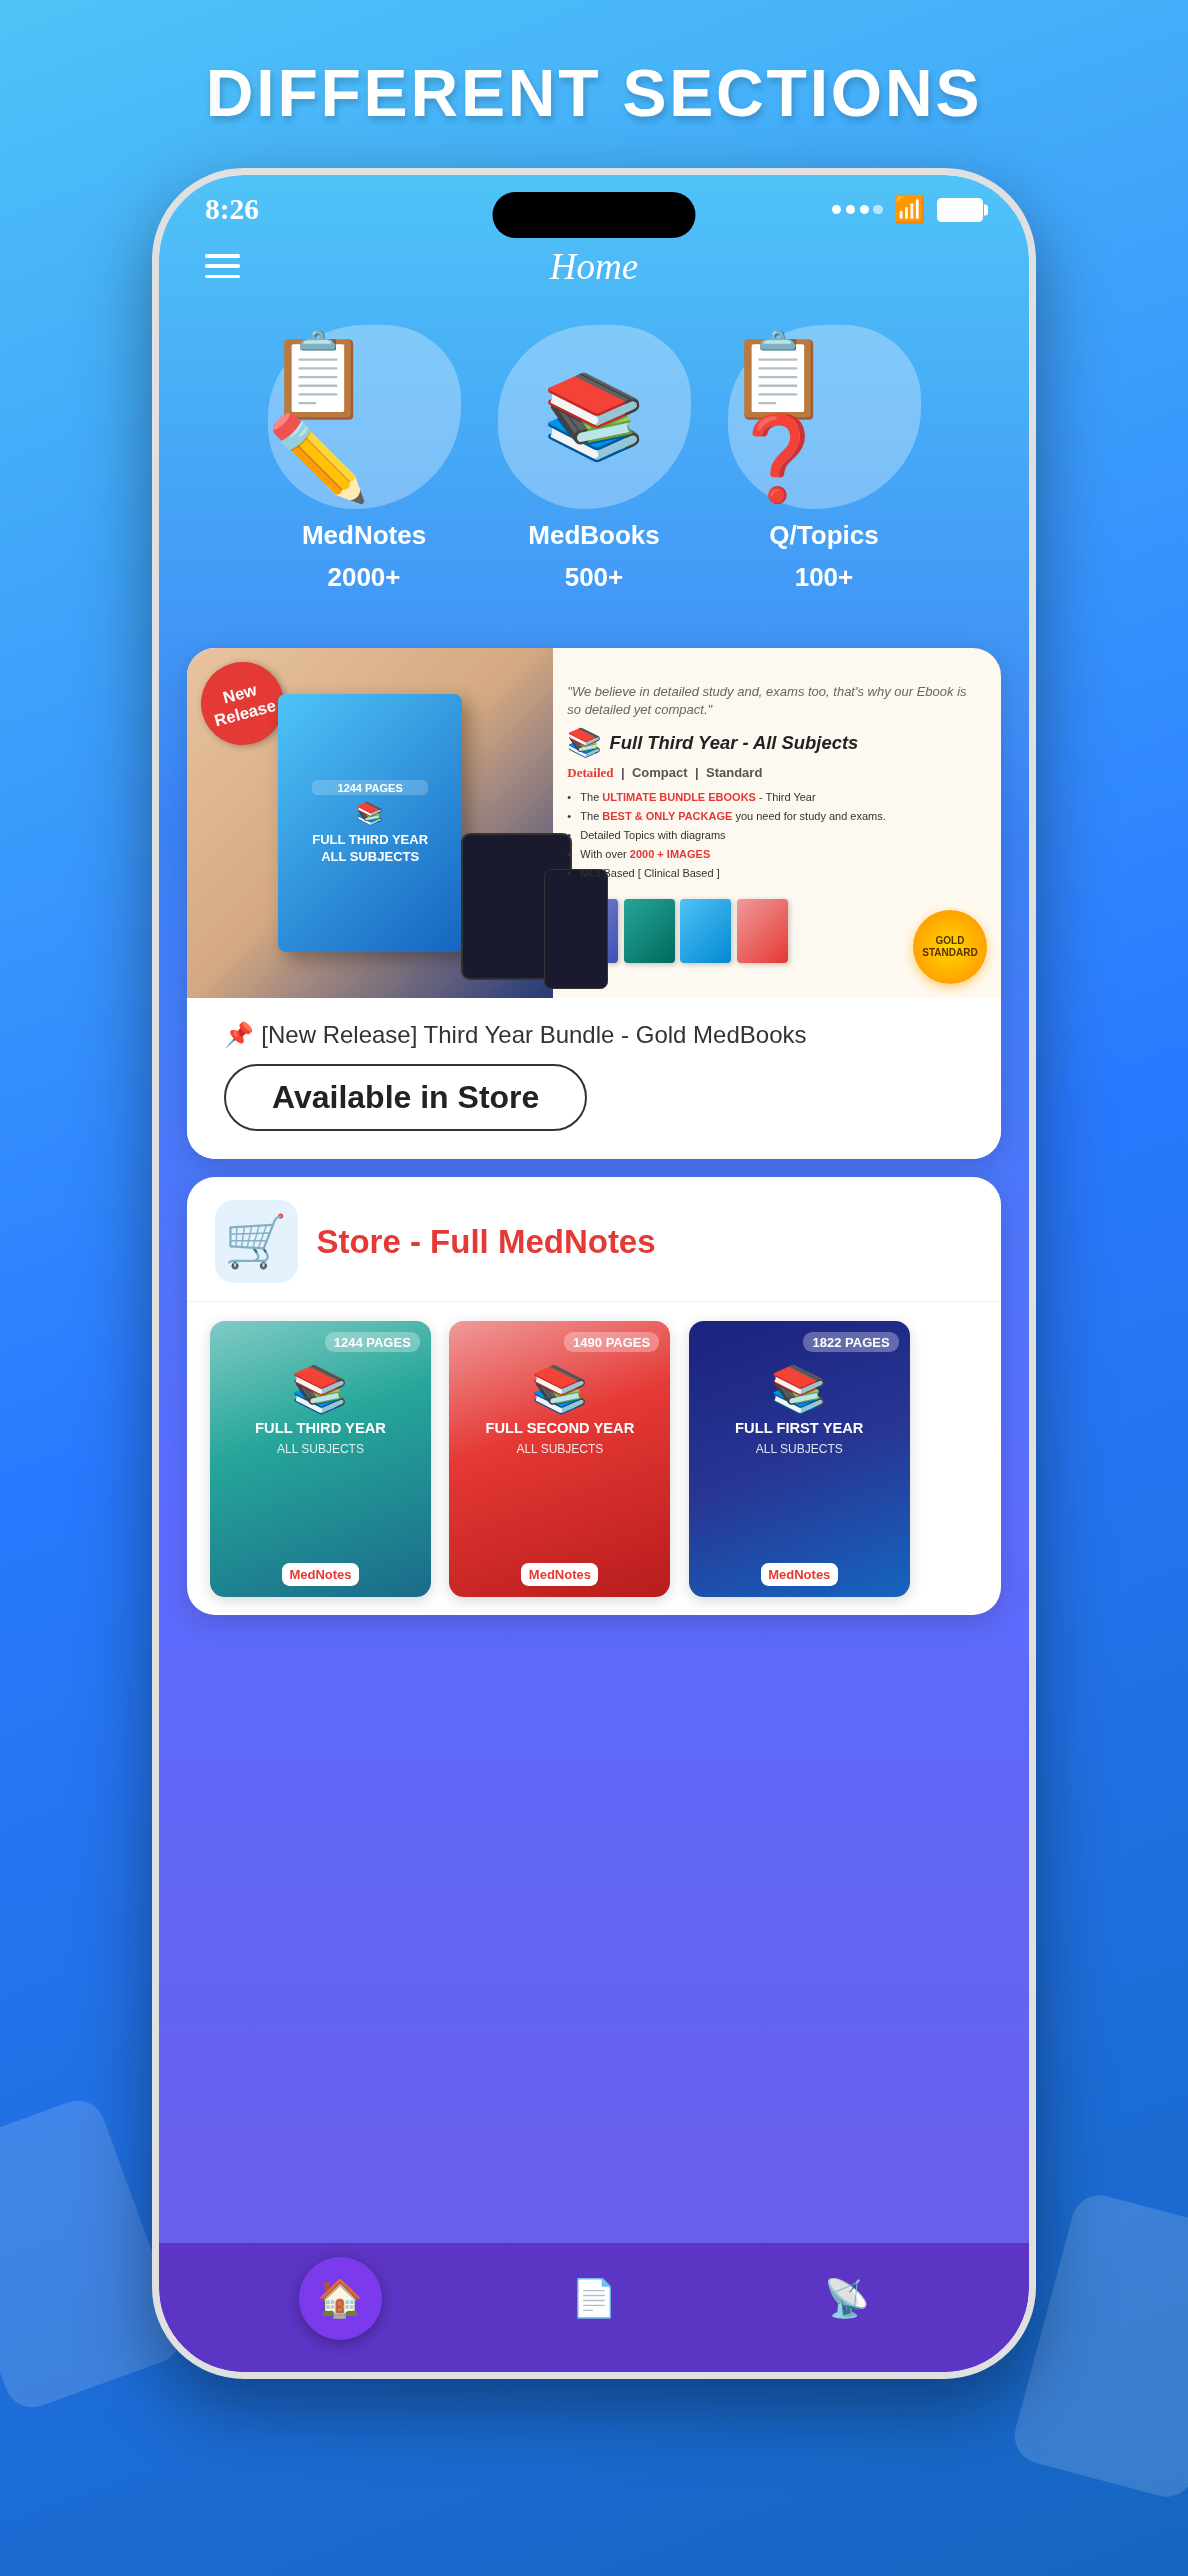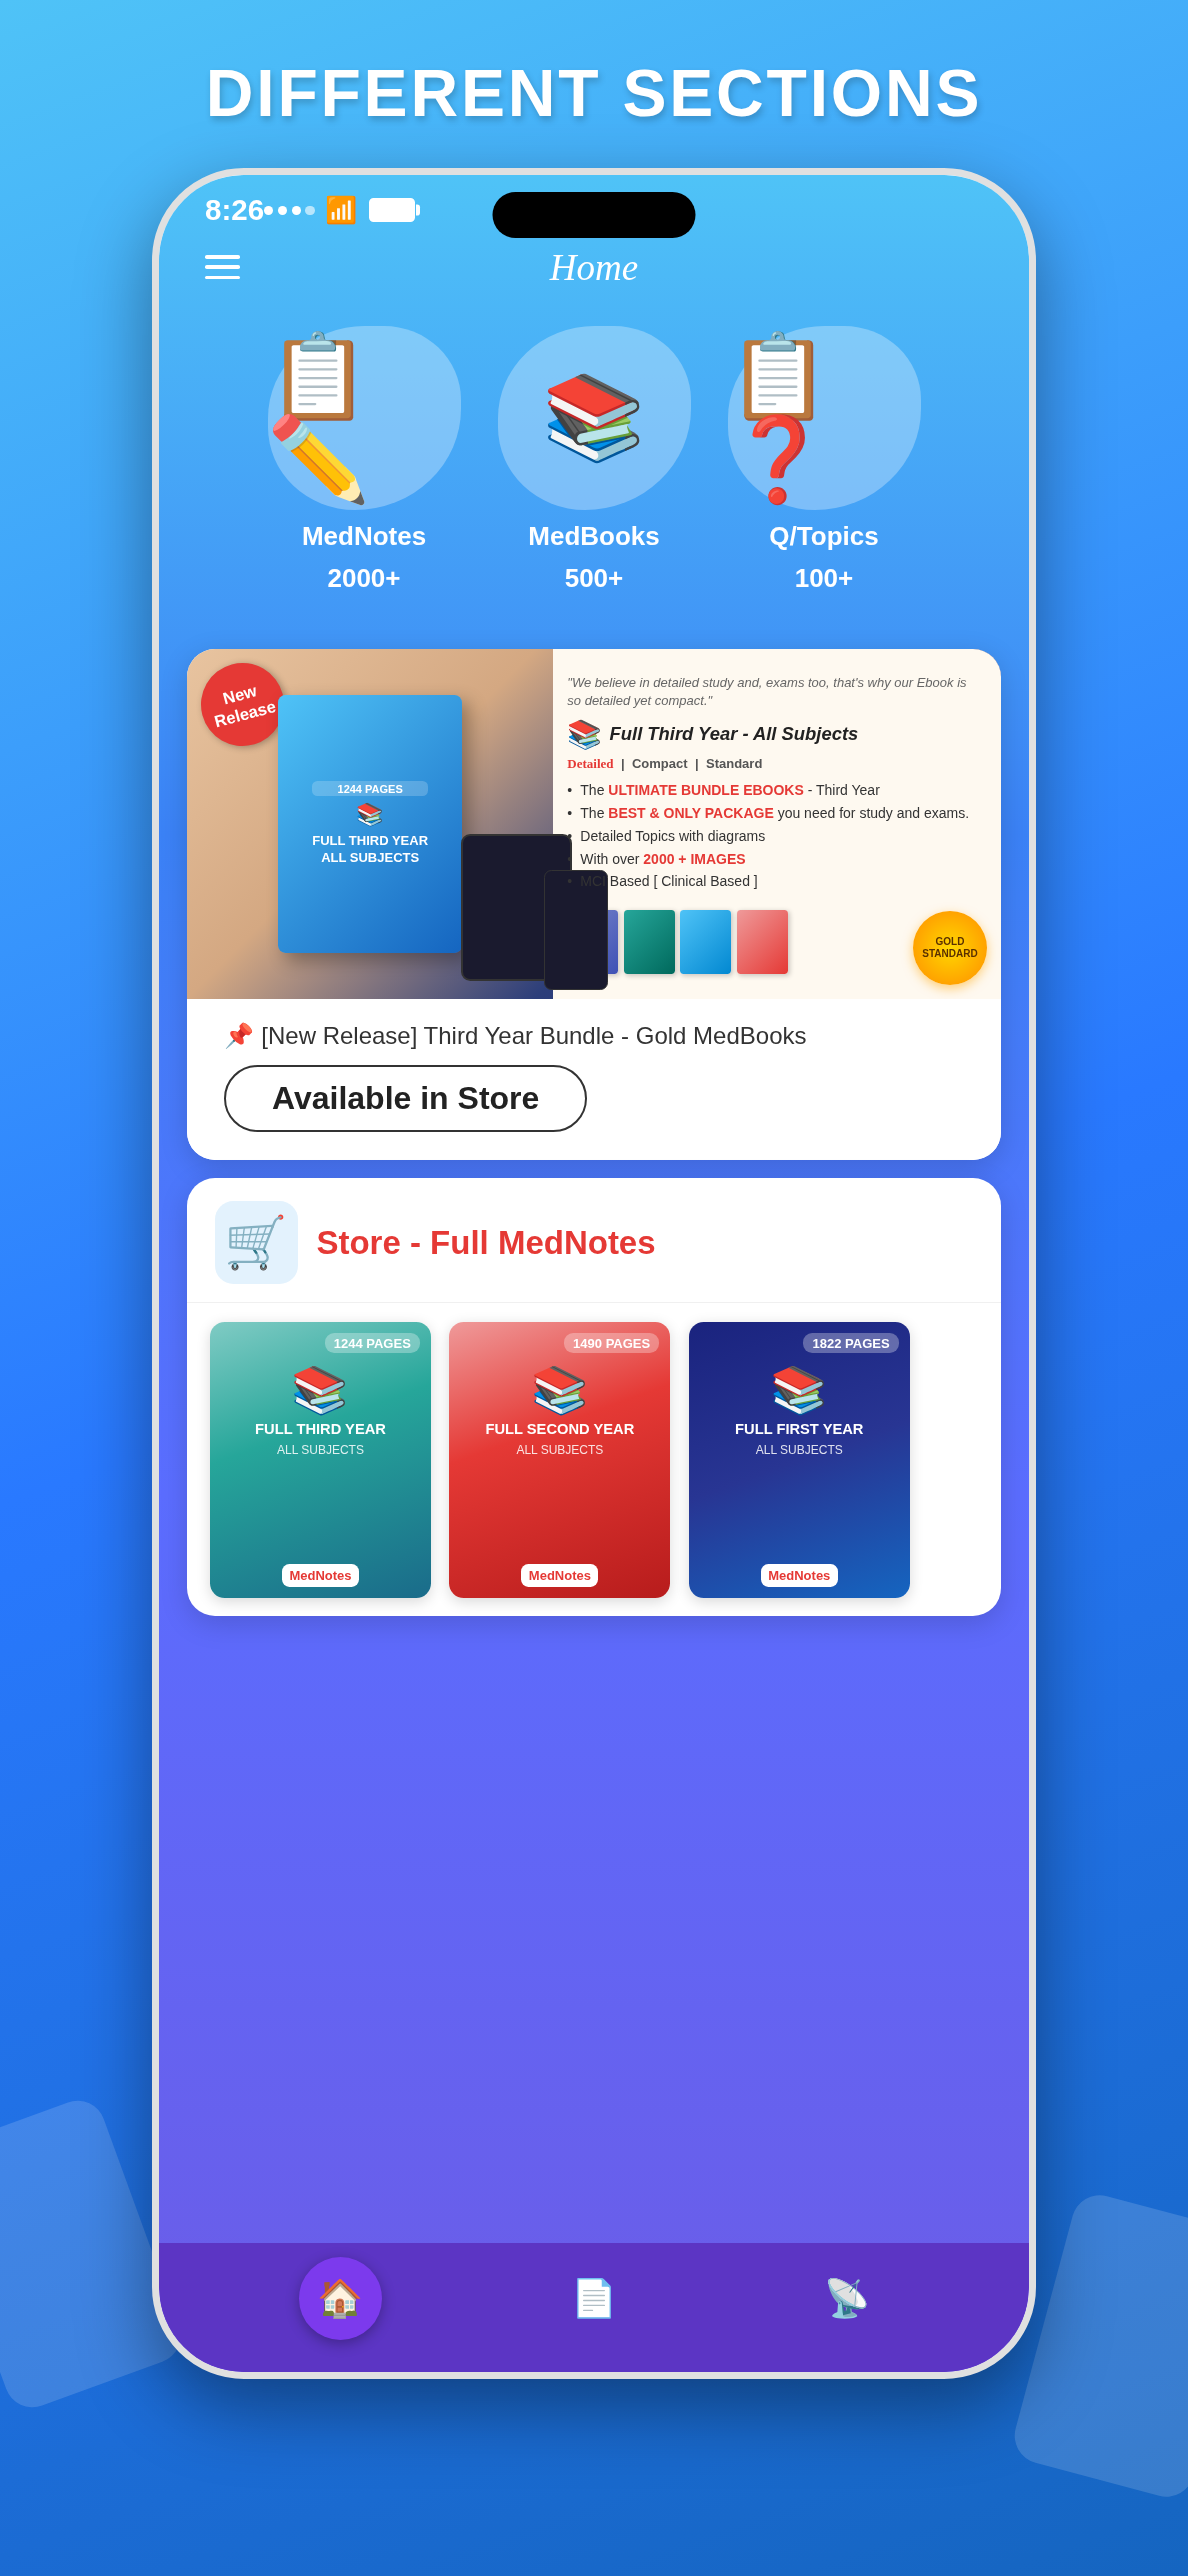--- a/index.html
+++ b/index.html
@@ -66,23 +66,25 @@
       height: 100%;
       background: linear-gradient(180deg, #4fc3f7 0%, #3b82f6 30%, #5b6dff 60%, #6b5ce7 100%);
       border-radius: 83px;
       overflow: hidden;
       position: relative;
     }
 
     
     .status-bar {
       display: flex;
+      justify-content: space-between;
       align-items: center;
       padding: 18.4px 46px 9.2px 46px;
       position: relative;
+      font-family: Liberation Serif, serif;
     }
     .status-time {
       font-size: 29.5px;
       font-weight: 700;
       color: white;
     }
     .dynamic-island {
       width: 203px;
       height: 46px;
       background: black;
@@ -325,21 +327,21 @@
       font-weight: 600;
     }
     .tag-detailed { color: #e53935; font-family: Liberation Serif, serif; }
     .tag-compact { color: #555; }
     .tag-standard { color: #555; }
     .banner-bullets {
       list-style: none;
       margin-bottom: 9.2px;
     }
     .banner-bullets li {
-      font-size: 14px;
+      font-size: 11px;
       color: #333;
       margin-bottom: 4.6px;
       padding-left: 13px;
       position: relative;
       line-height: 1.3;
     }
     .banner-bullets li::before {
       content: '•';
       position: absolute;
       left: 0;

